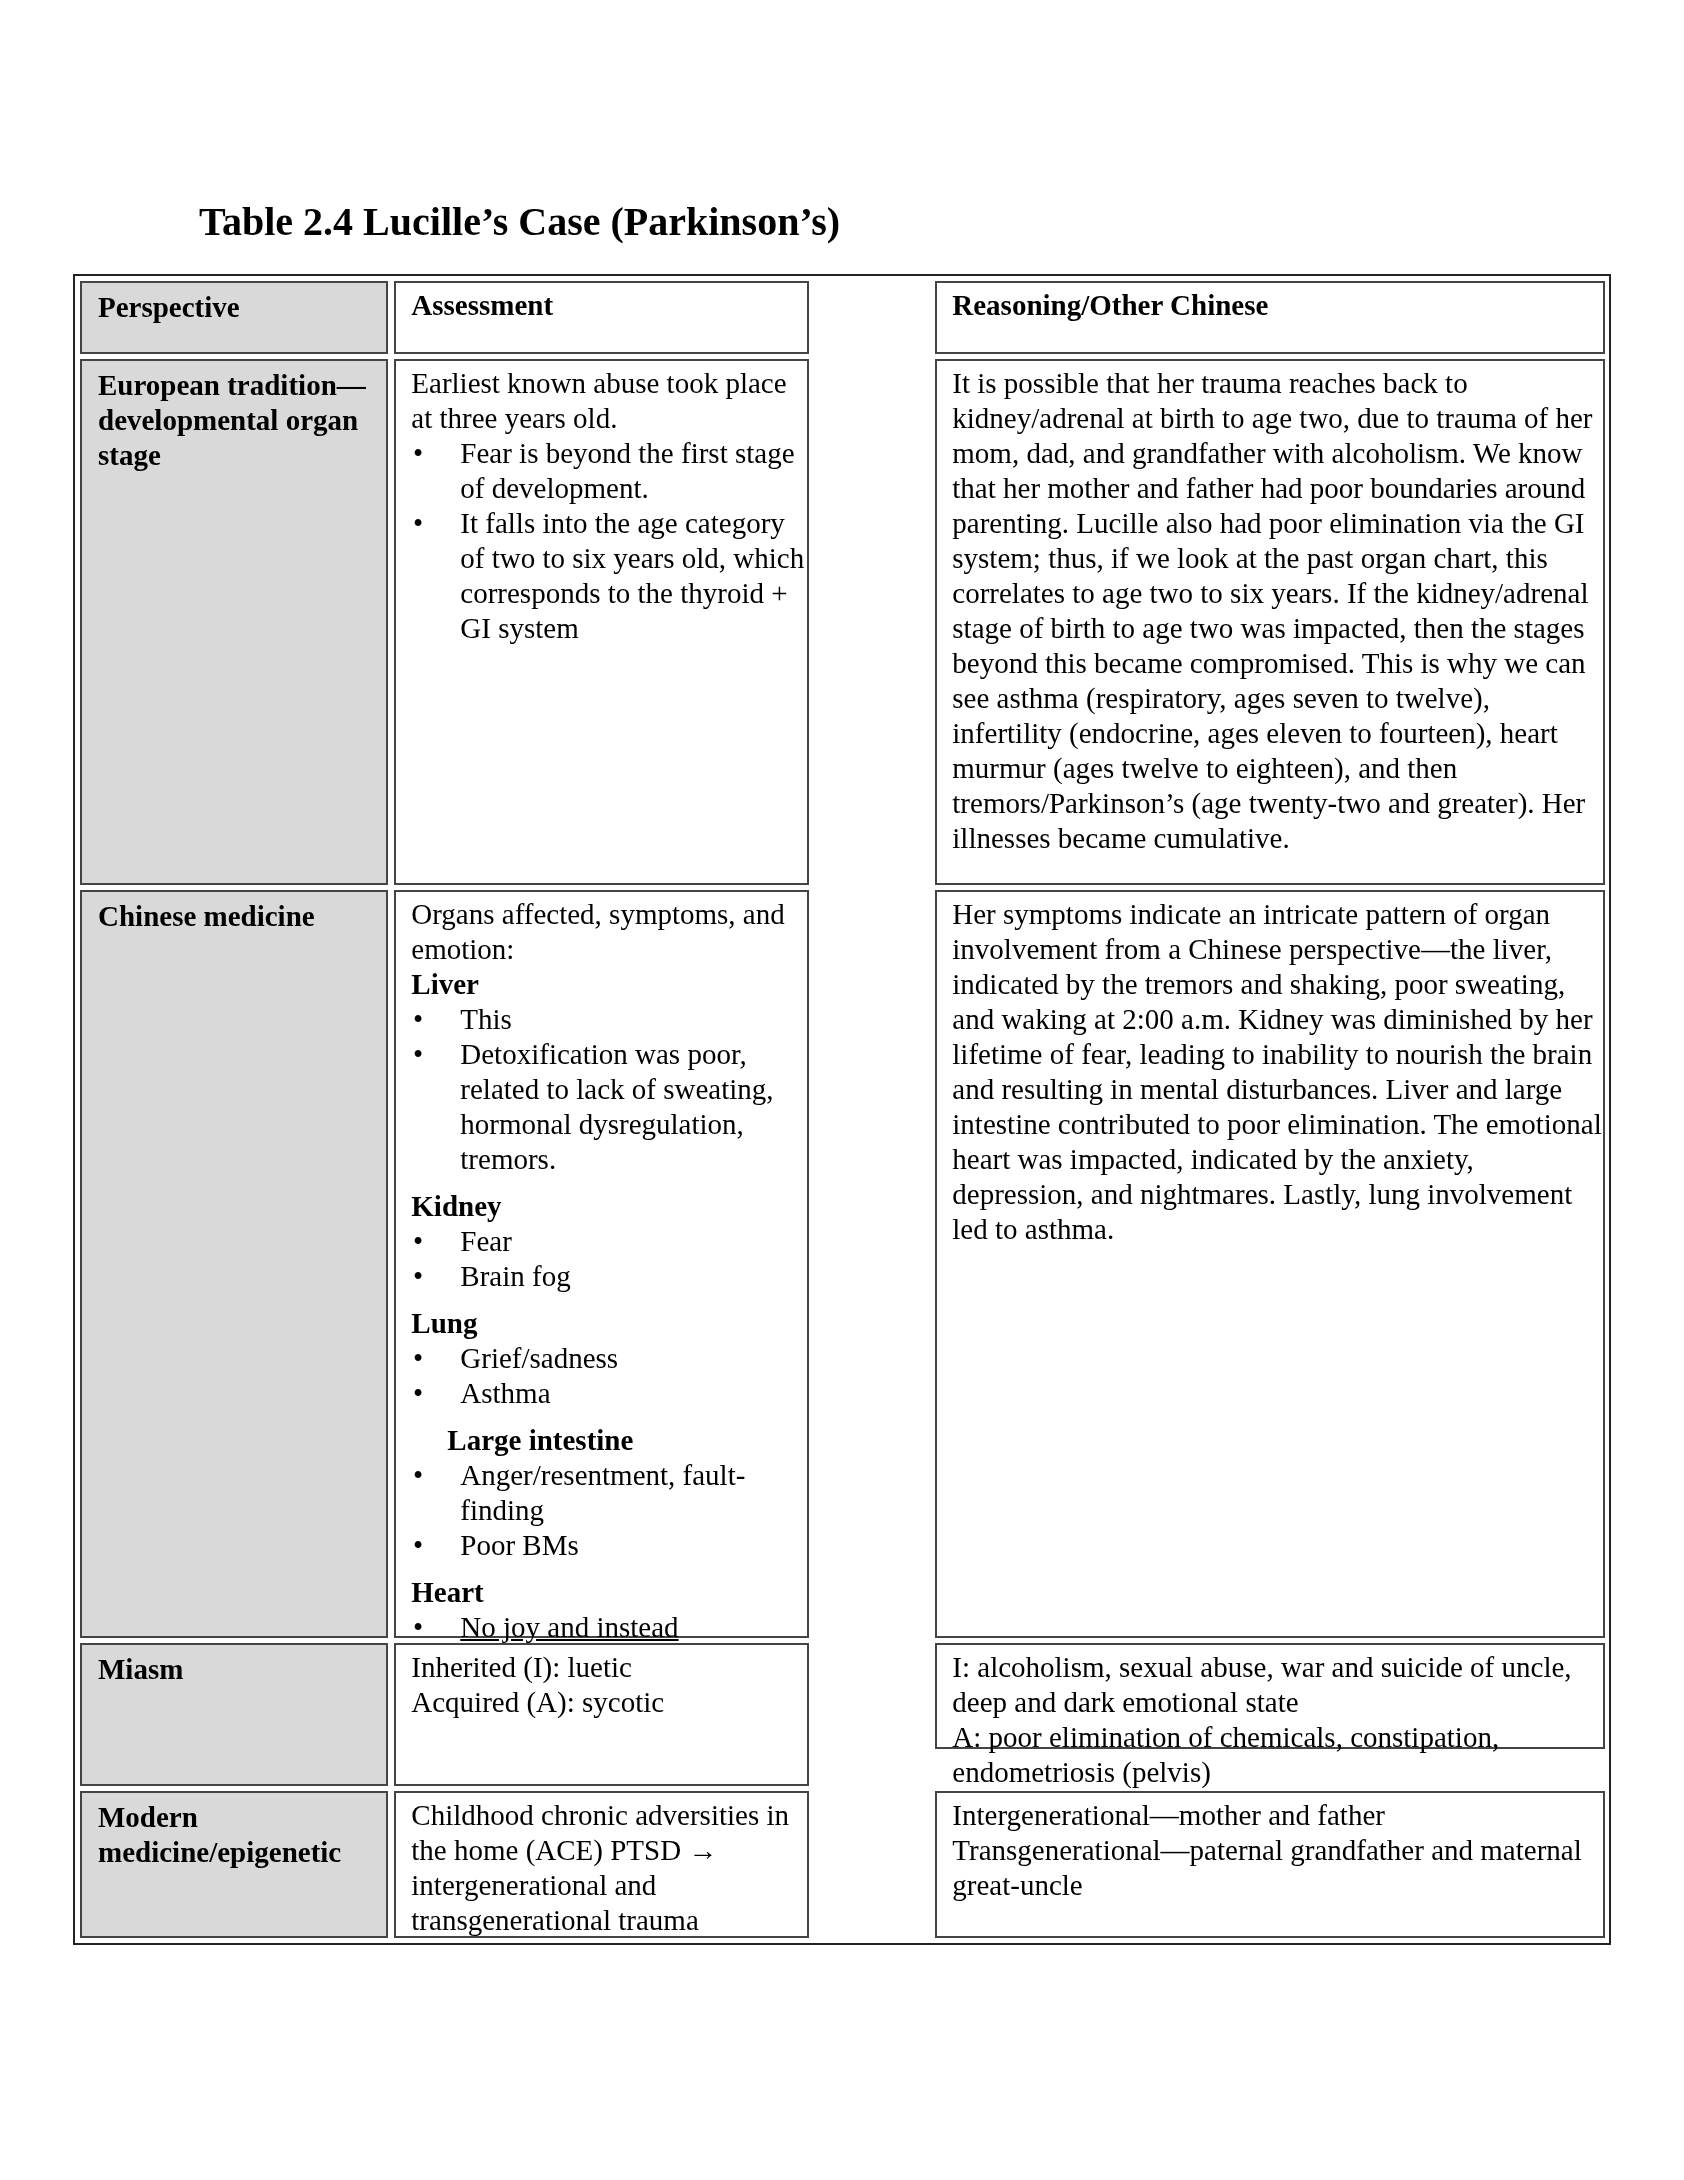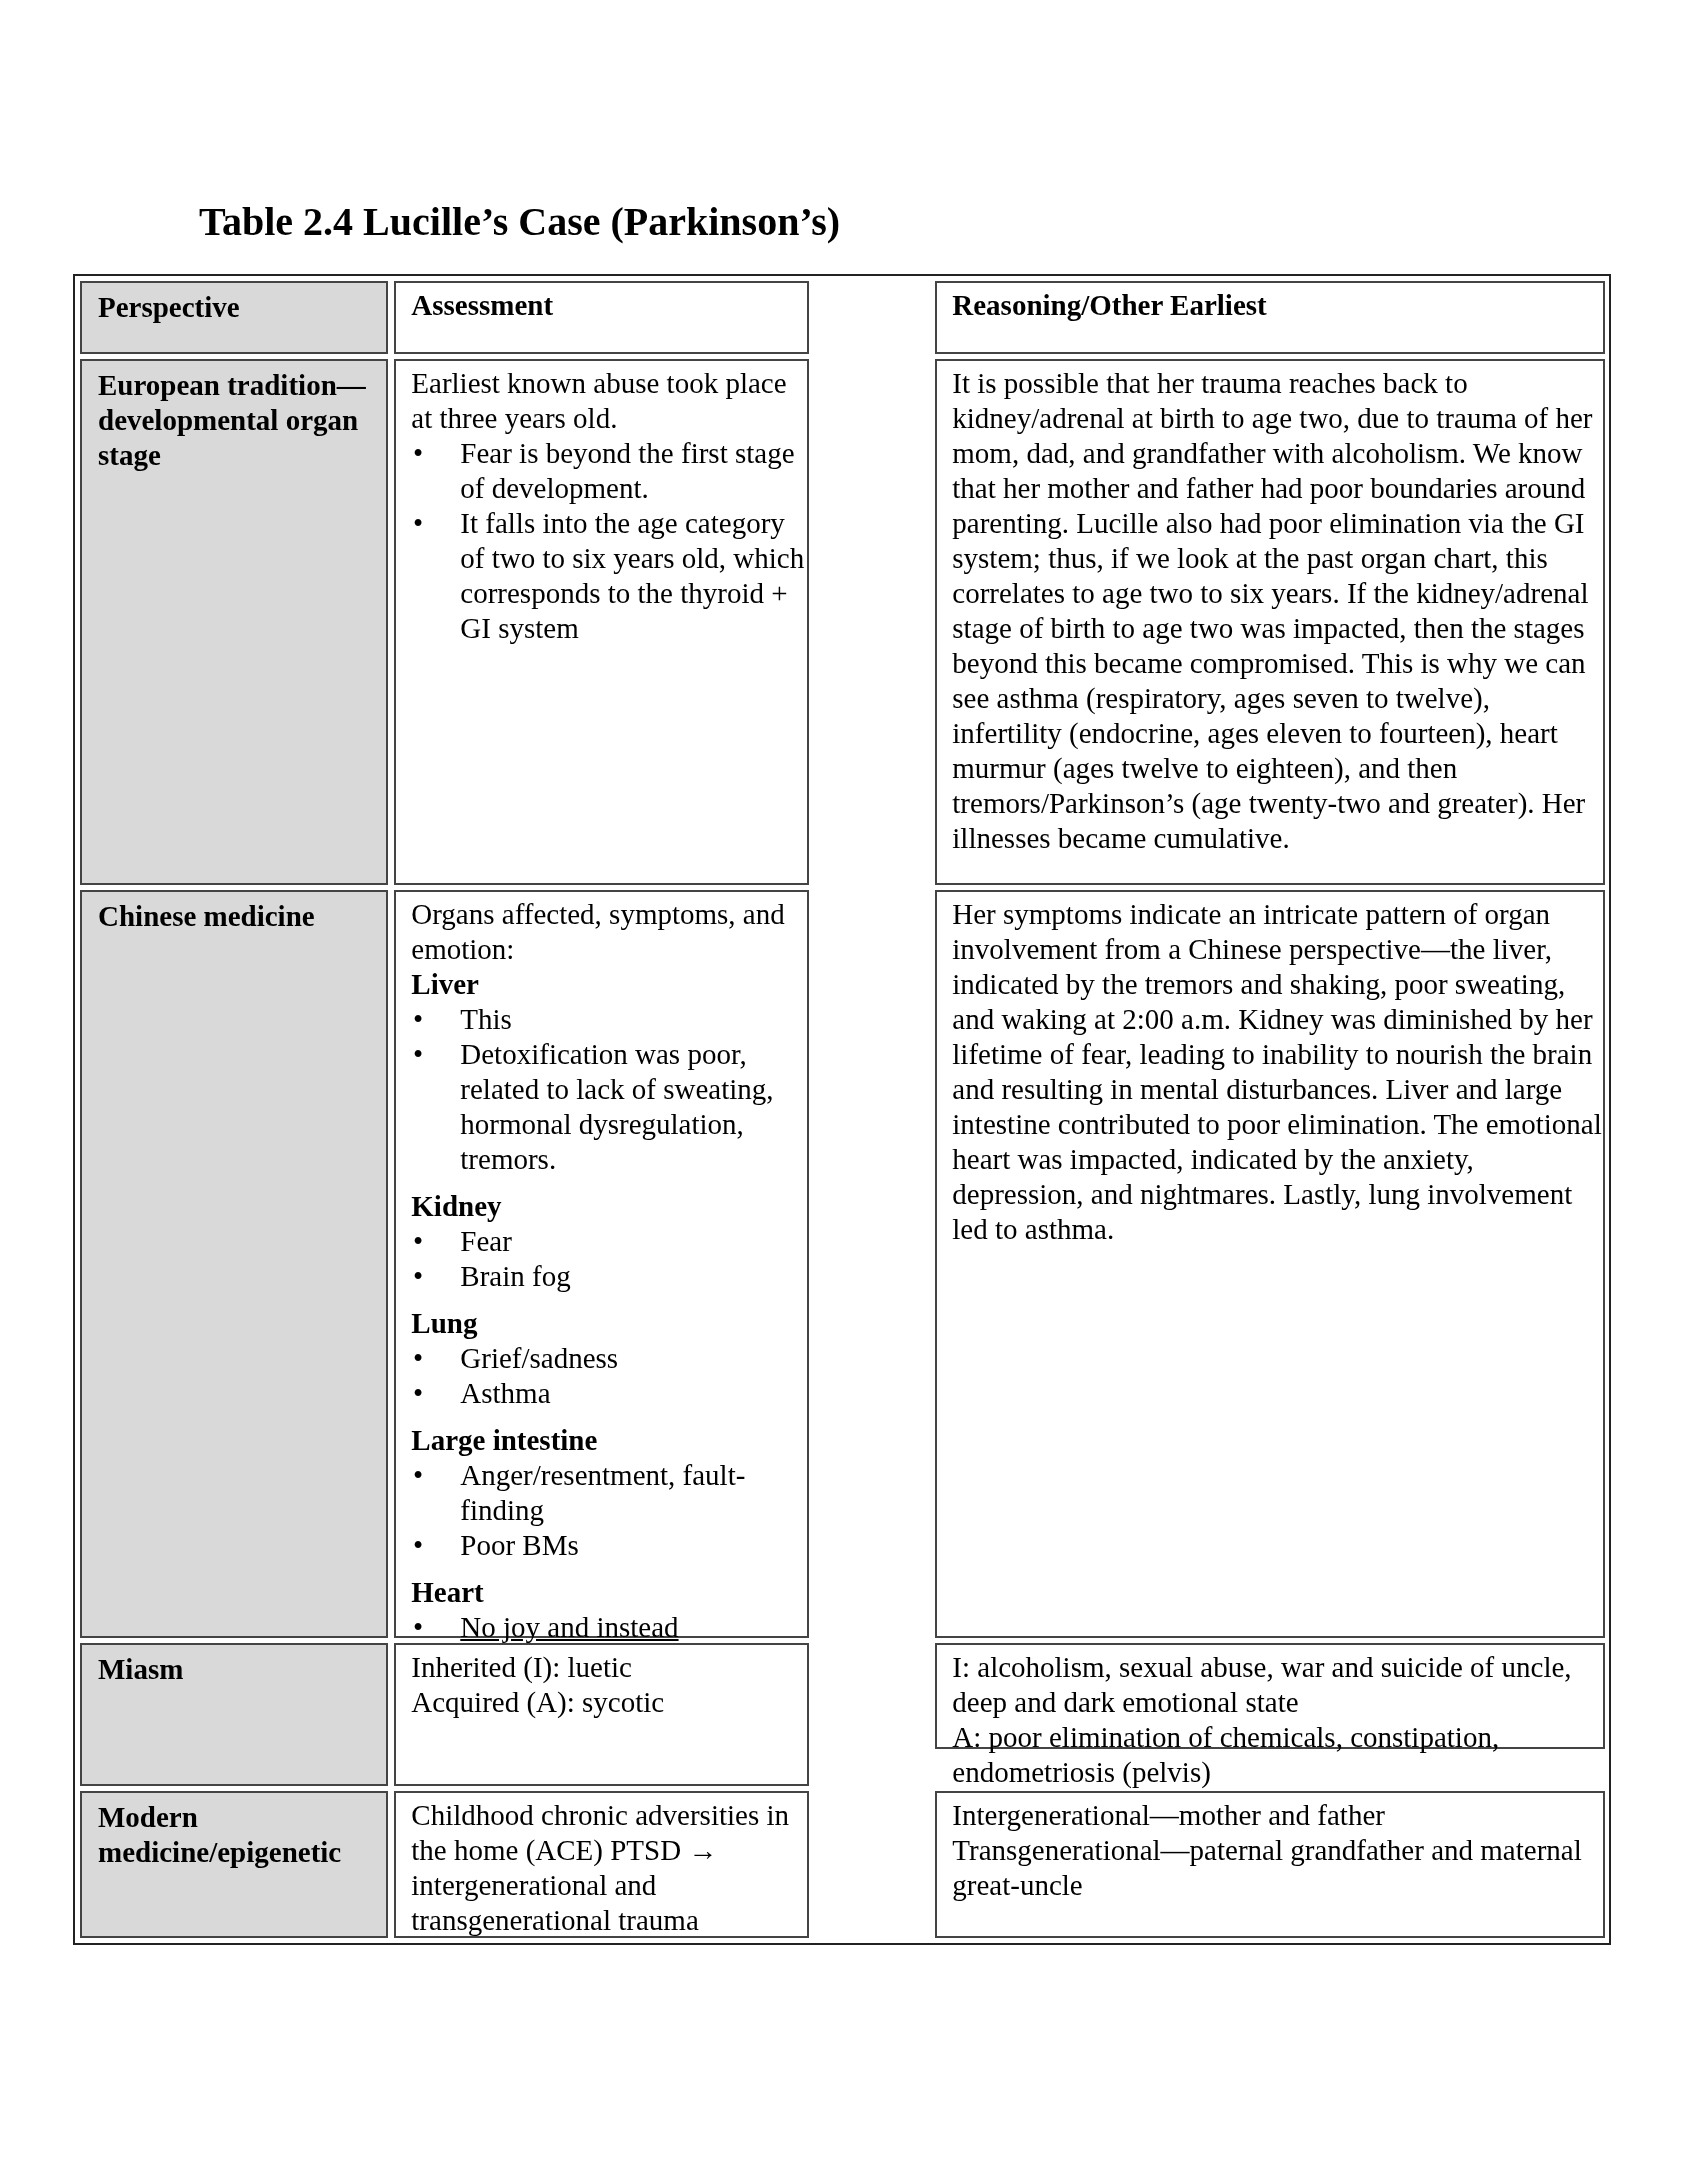--- a/index.html
+++ b/index.html
@@ -27,21 +27,21 @@
 
 <div class="outer"></div>
 
 <div class="cell c1" style="top:281px;height:73px;">
   <span>Perspective</span>
 </div>
 <div class="cell c2 hdr" style="top:281px;height:73px;">
   <span>Assessment</span>
 </div>
 <div class="cell c3 hdr" style="top:281px;height:73px;">
-  <span>Reasoning/Other Earliest</span>
+  <span>Reasoning/Other Chinese</span>
 </div>
 
 <div class="cell c1" style="top:359px;height:526px;padding-right:8.5px;">
   <span>European tradition—developmental organ stage</span>
 </div>
 <div class="cell c2" style="top:359px;height:526px;">
   <span class="txt">Earliest known abuse took place at three years old.</span>
   <div class="bul"><span>Fear is beyond the first stage of development.</span></div>
   <div class="bul"><span>It falls into the age category of two to six years old, which corresponds to the thyroid + GI system</span></div>
 </div>
@@ -56,21 +56,21 @@
   <span class="txt">Organs affected, symptoms, and emotion:</span>
   <div class="org first">Liver</div>
   <div class="bul"><span>This</span></div>
   <div class="bul"><span>Detoxification was poor, related to lack of sweating, hormonal dysregulation, tremors.</span></div>
   <div class="org" style="margin-top:12px;">Kidney</div>
   <div class="bul"><span>Fear</span></div>
   <div class="bul"><span>Brain fog</span></div>
   <div class="org" style="margin-top:12px;">Lung</div>
   <div class="bul"><span>Grief/sadness</span></div>
   <div class="bul"><span>Asthma</span></div>
-  <div class="org" style="margin-top:12px;">Large intestine</div>
+  <div class="org" style="margin-top:12px;margin-left:36px;">Large intestine</div>
   <div class="bul"><span>Anger/resentment, fault-finding</span></div>
   <div class="bul"><span>Poor BMs</span></div>
   <div class="org" style="margin-top:12px;">Heart</div>
   <div class="bul" style="padding-right:64px;text-decoration:underline;"><span>No joy and instead anxiety/depression</span></div>
 </div>
 <div class="cell c3" style="top:890px;height:748px;">
   <span>Her symptoms indicate an intricate pattern of organ involvement from a Chinese perspective—the liver, indicated by the tremors and shaking, poor sweating, and waking at 2:00 a.m. Kidney was diminished by her lifetime of fear, leading to inability to nourish the brain and resulting in mental disturbances. Liver and large intestine contributed to poor elimination. The emotional heart was impacted, indicated by the anxiety, depression, and nightmares. Lastly, lung involvement led to asthma.</span>
 </div>
 
 <div class="cell c1" style="top:1643px;height:143px;">

